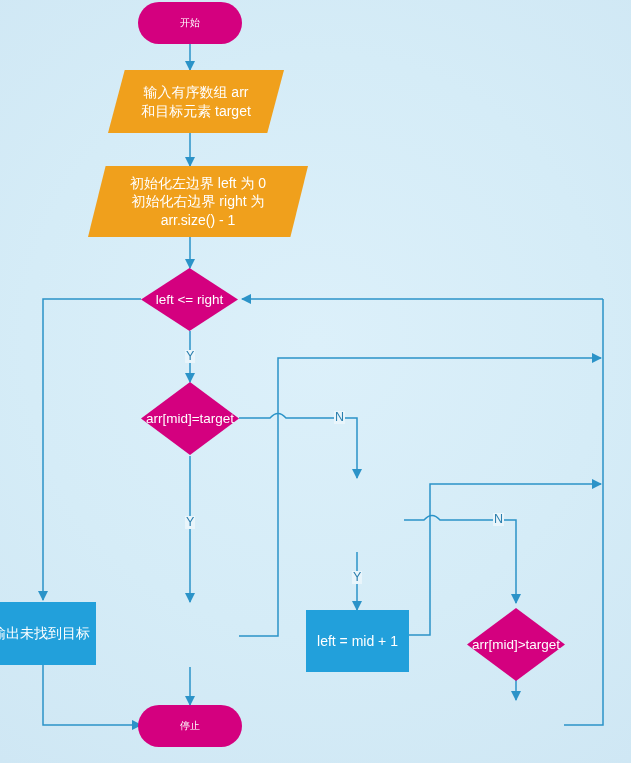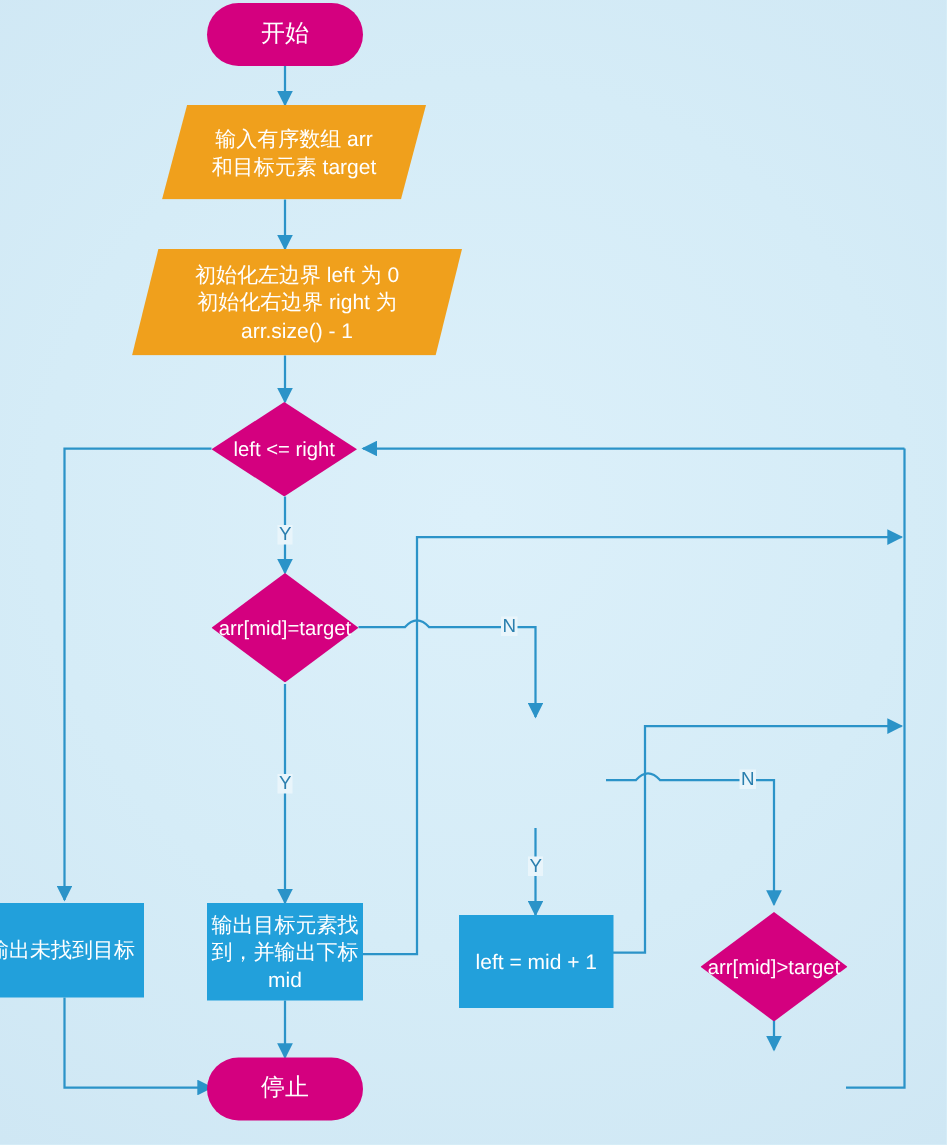--- a/index.html
+++ b/index.html
@@ -36,21 +36,21 @@
   }
   .node .lbl {
     display: block;
     white-space: pre-line;
   }
 
   
   .term {
     background: #d4007f;
     border-radius: 999px;
-    font-size: 16px;
+    font-size: 10px;
   }
   
   .proc {
     background: #22a0db;
     font-size: 14px;
   }
   
   .io {
     background: #f0a01c;
     font-size: 14px;
@@ -167,25 +167,20 @@
 
   <div class="node dec" style="left:467px; top:608px; width:98px; height:73px;">
     <span class="dia"></span>
     <span class="lbl">arr[mid]&gt;target</span>
   </div>
 
   <div class="node proc" style="left:-14px; top:602px; width:110px; height:63px;">
     <span class="lbl">输出未找到目标</span>
   </div>
 
-  <div class="node proc" style="left:138px; top:602px; width:104px; height:65px;">
-    <span class="lbl">输出目标元素找
-到，并输出下标
-mid</span>
-  </div>
 
   <div class="node proc" style="left:306px; top:610px; width:103px; height:62px;">
     <span class="lbl">left = mid + 1</span>
   </div>
 
 
   <div class="node term" style="left:138px; top:705px; width:104px; height:42px;">
     <span class="lbl">停止</span>
   </div>
 

